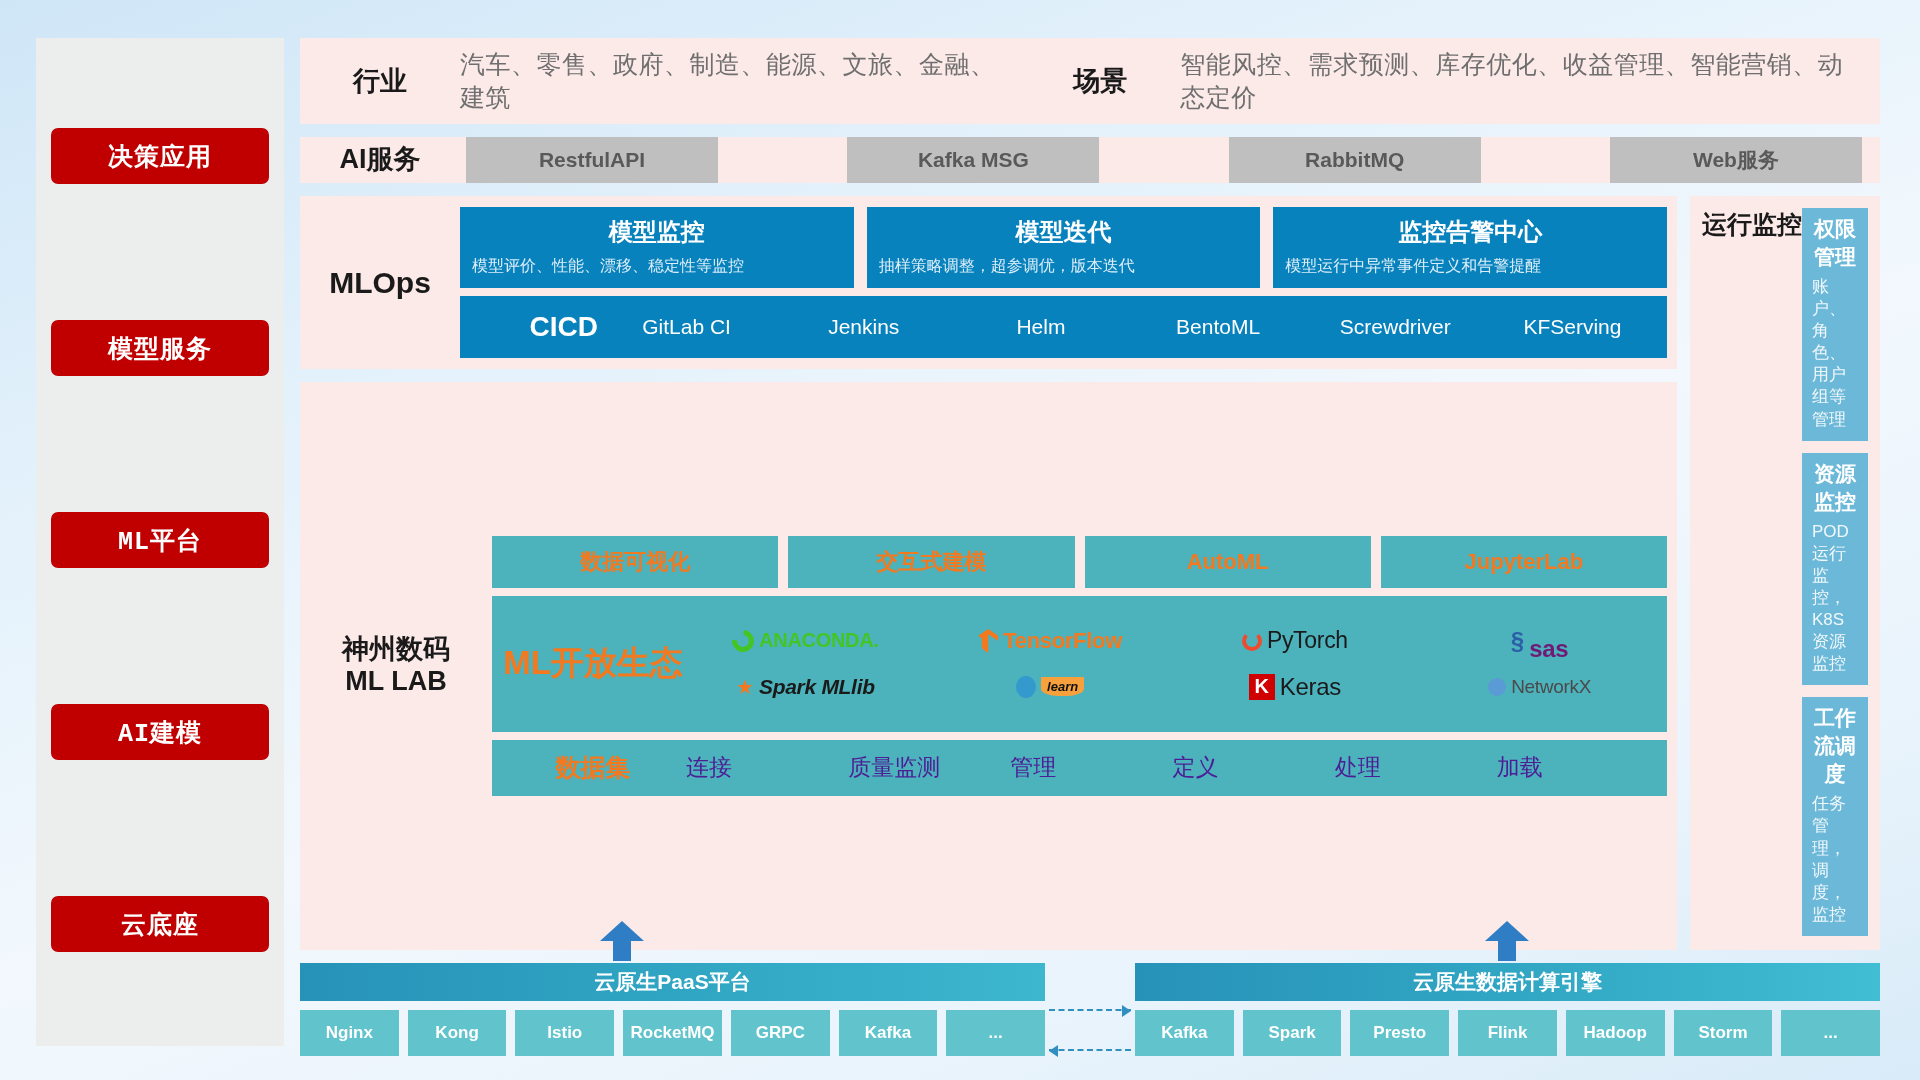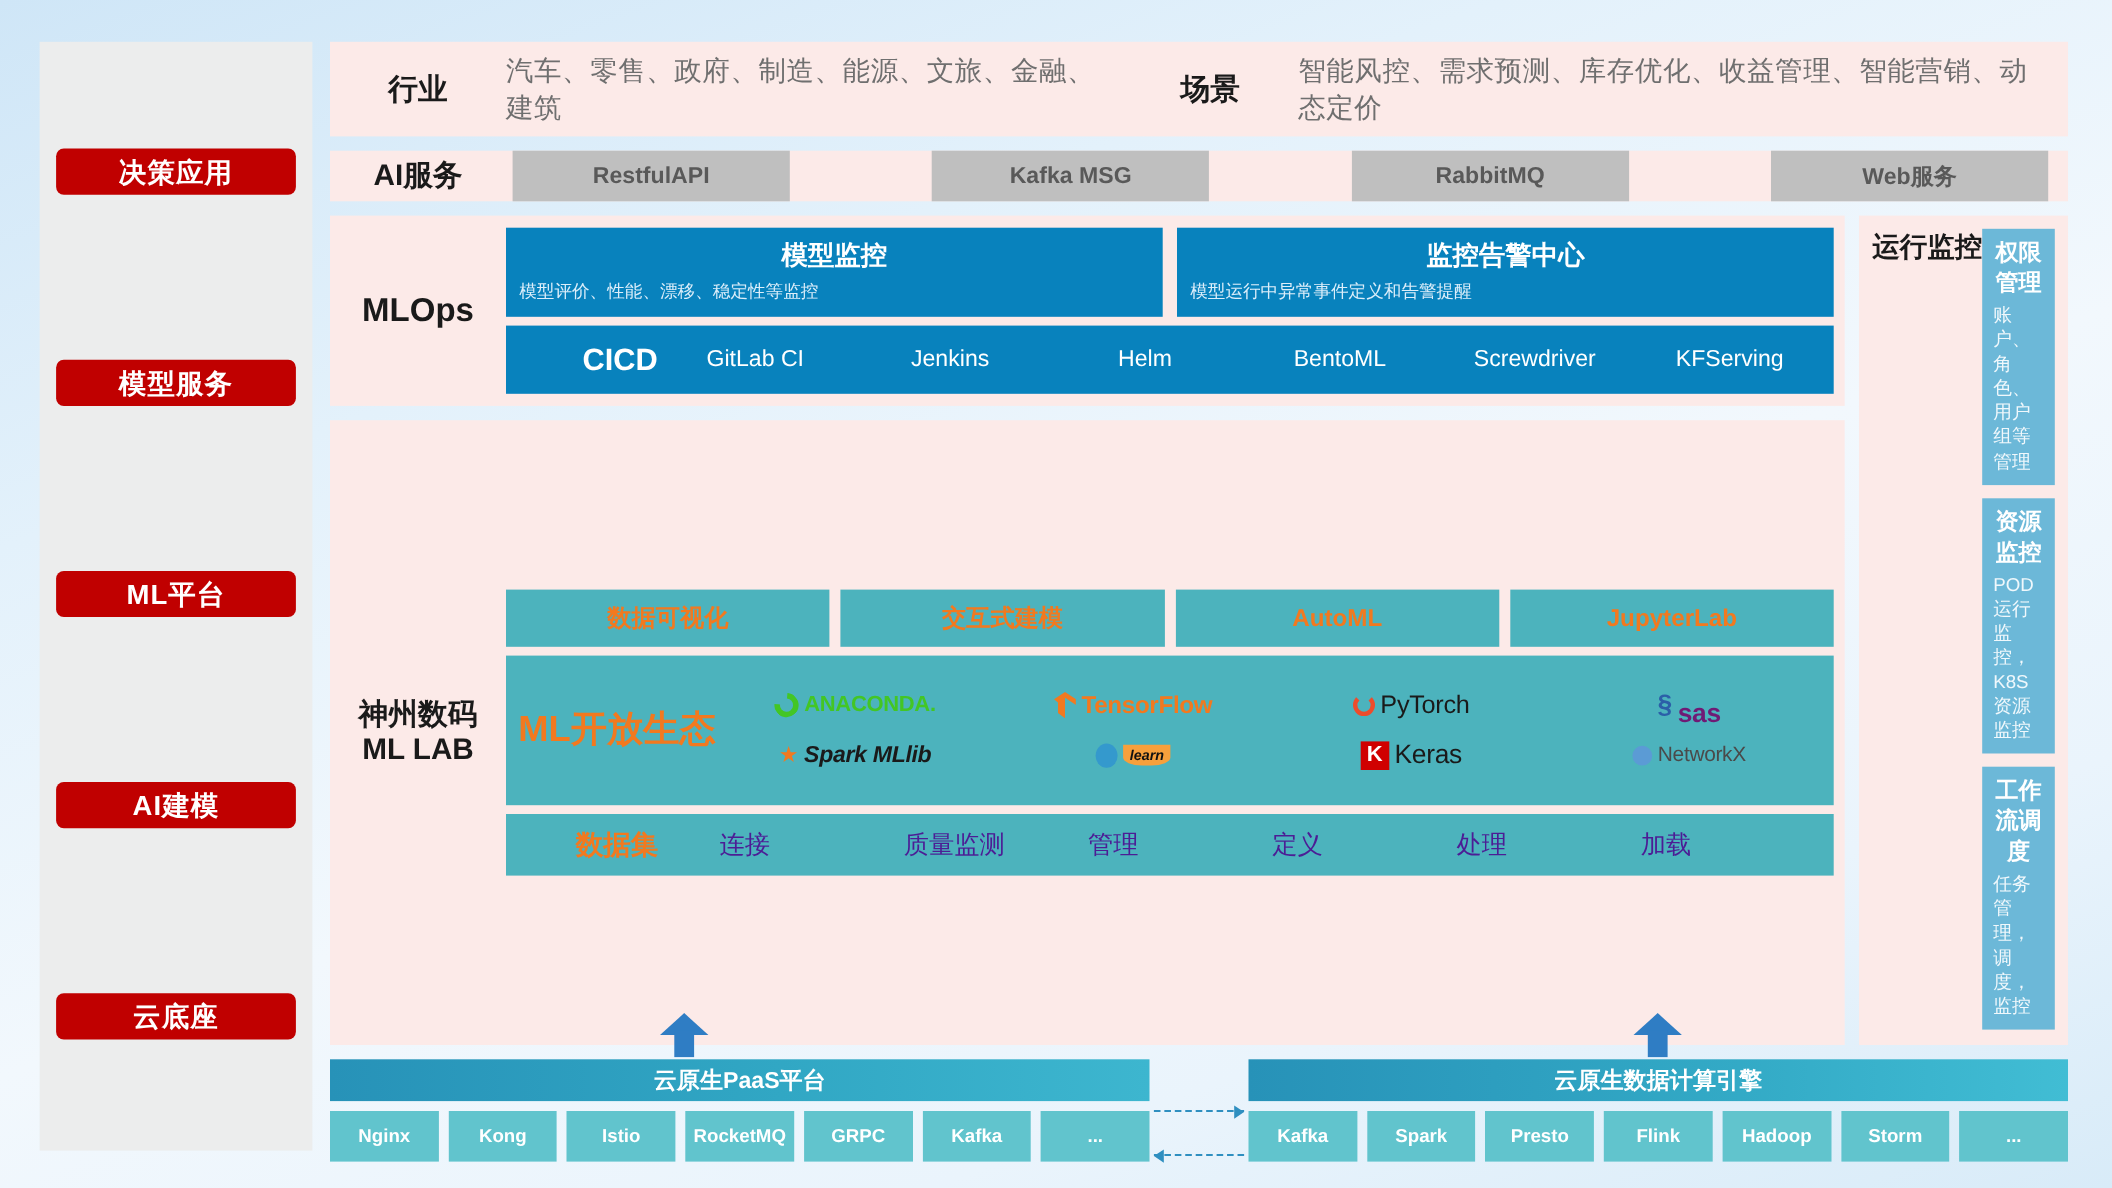--- a/index.html
+++ b/index.html
@@ -12,23 +12,23 @@
   }
   .page { position:absolute; inset:0; padding: 38px 40px 34px 36px; display:flex; gap:16px; }
 
   
   .rail {
     width: 248px; background:#eceded; flex:none;
     display:flex; flex-direction:column; justify-content:space-around;
     align-items:center; padding: 22px 0 26px 0;
   }
   .rail-chip {
-    width: 218px; height: 42px; background:#c00000; border-radius:7px;
+    width: 218px; height: 56px; background:#c00000; border-radius:7px;
     color:#fff; font-size: 25px; font-weight:bold; letter-spacing:1px;
-    display:flex; align-items:center; justify-content:center;
+    display:flex; align-items:center; justify-content:center;font-family:Liberation Mono, monospace;
   }
 
   
   .stack { flex:1; display:flex; flex-direction:column; gap:13px; min-width:0; }
 
   .band { background:#fceae8; display:flex; align-items:center; }
   .band-label {
     flex:none; color:#1a1a1a; font-weight:bold; font-size:27px;
     display:flex; align-items:center; justify-content:center; text-align:center;
     line-height:1.18;
@@ -61,21 +61,21 @@
   .mlops-cards { display:flex; gap:13px; }
   .mlops-card { flex:1; background:#0882bd; padding: 9px 12px 12px 12px; min-width:0; }
   .mlops-title { color:#fff; font-size:24px; font-weight:bold; text-align:center; margin-bottom:7px; }
   .mlops-desc { color:#dceefa; font-size:16px; line-height:1.32; }
   .cicd-bar { background:#0882bd; display:flex; align-items:center; height:62px; padding: 0 6px; }
   .cicd-head { color:#fff; font-size:28px; font-weight:bold; width:132px; text-align:right; flex:none; }
   .cicd-item { flex:1; color:#fff; font-size:21px; text-align:center; line-height:1.05; overflow:hidden; }
 
   
   .b4 { padding: 12px 10px 12px 0; }
-  .b4 .band-label { width:160px; font-size:27px; }
+  .b4 .band-label { width:192px; font-size:27px; }
   .b4 .b4-body { flex:1; display:flex; flex-direction:column; gap:8px; min-width:0; }
   .tool-row { display:flex; gap:10px; }
   .tool-chip {
     flex:1; height:52px; background:#4cb3bd; color:#f2791f; font-size:22px; font-weight:bold;
     display:flex; align-items:center; justify-content:center;
   }
   .eco-row { background:#4cb3bd; display:flex; align-items:center; height:136px; padding:0 8px; }
   .eco-label { color:#f2791f; font-size:33px; font-weight:bold; width:186px; flex:none; text-align:center; }
   .eco-logos { flex:1; display:grid; grid-template-columns: repeat(4, 1fr); grid-template-rows: 1fr 1fr; align-items:center; justify-items:center; gap:2px 6px; }
   .data-row { background:#4cb3bd; display:flex; align-items:center; height:56px; padding:0 8px; }
@@ -194,20 +194,24 @@
 
         <div class="band b3" style="flex:0 0 auto;">
           <div class="band-label">MLOps</div>
           <div class="b3-body">
             <div class="mlops-cards">
               <div class="mlops-card">
                 <div class="mlops-title">模型监控</div>
                 <div class="mlops-desc">模型评价、性能、漂移、稳定性等监控</div>
               </div>
               <div class="mlops-card">
+                <div class="mlops-title">模型迭代</div>
+                <div class="mlops-desc">抽样策略调整，超参调优，版本迭代</div>
+              </div>
+              <div class="mlops-card">
                 <div class="mlops-title">监控告警中心</div>
                 <div class="mlops-desc">模型运行中异常事件定义和告警提醒</div>
               </div>
             </div>
             <div class="cicd-bar">
               <div class="cicd-head">CICD</div>
               <div class="cicd-item">GitLab CI</div>
               <div class="cicd-item">Jenkins</div>
               <div class="cicd-item">Helm</div>
               <div class="cicd-item">BentoML</div>

